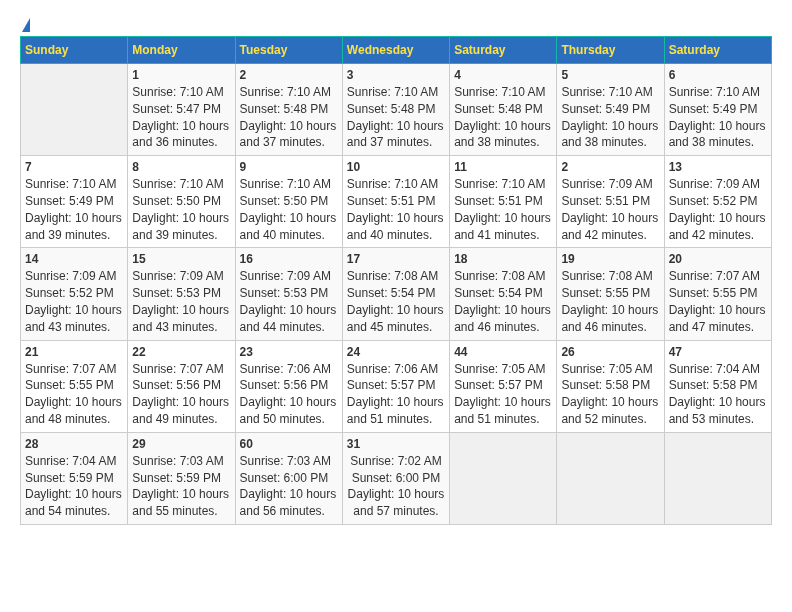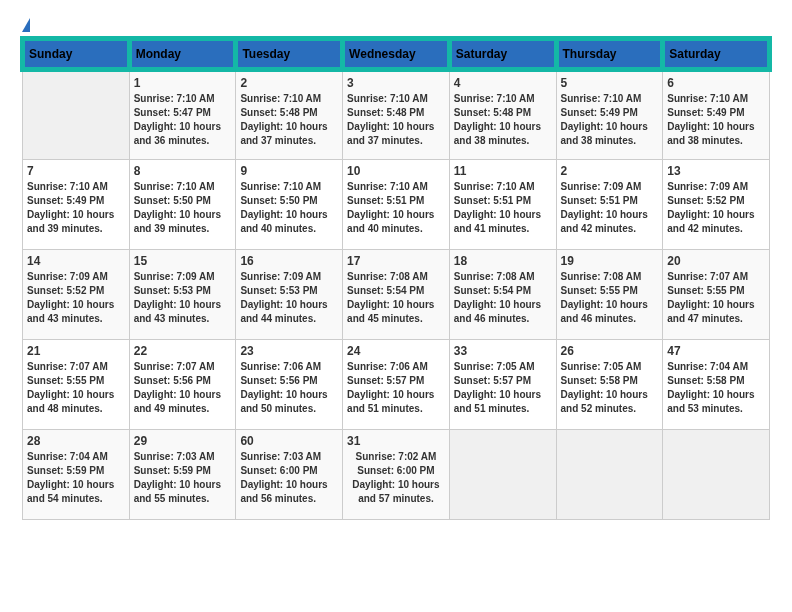--- a/index.html
+++ b/index.html
@@ -50,26 +50,26 @@
     .calendar-wrapper {
       padding: 0 10px 10px 10px;
     }
     table {
       width: 100%;
       border-collapse: collapse;
       table-layout: fixed;
     }
     thead tr th {
       background-color: #2a6ebd;
-      color: #000000;
+      color: #fde047;
       font-size: 12px;
       font-weight: bold;
       padding: 6px 4px;
       text-align: left;
-      border: 5px solid #14b8a6;
+      border: 1px solid #14b8a6;
     }
     tbody tr td {
       border: 1px solid #ccc;
       vertical-align: top;
       padding: 4px 4px 4px 4px;
       height: 90px;
       font-size: 10.5px;
       color: #333;
     }
     tbody tr:nth-child(odd) td {
@@ -79,24 +79,23 @@
       background-color: #fff;
     }
     .day-number {
       font-size: 12px;
       font-weight: bold;
       color: #333;
       display: block;
       margin-bottom: 2px;
     }
     .day-info {
-      font-size: 10px;
+      font-size: 12px;
       color: #333;
       line-height: 1.4;
-      font-weight: bold;
     }
     .empty-cell {
       background-color: #f0f0f0 !important;
     }
   </style>
 </head>
 <body>
 
 <div class="header">
   <div class="logo">
@@ -298,21 +297,21 @@
 and 50 minutes.</div>
           </td>
           <td>
             <span class="day-number">24</span>
             <div class="day-info" style="white-space: pre-line;">Sunrise: 7:06 AM
 Sunset: 5:57 PM
 Daylight: 10 hours
 and 51 minutes.</div>
           </td>
           <td>
-            <span class="day-number">33</span>
+            <span class="day-number">44</span>
             <div class="day-info" style="white-space: pre-line;">Sunrise: 7:05 AM
 Sunset: 5:57 PM
 Daylight: 10 hours
 and 51 minutes.</div>
           </td>
           <td>
             <span class="day-number">26</span>
             <div class="day-info" style="white-space: pre-line;">Sunrise: 7:05 AM
 Sunset: 5:58 PM
 Daylight: 10 hours

